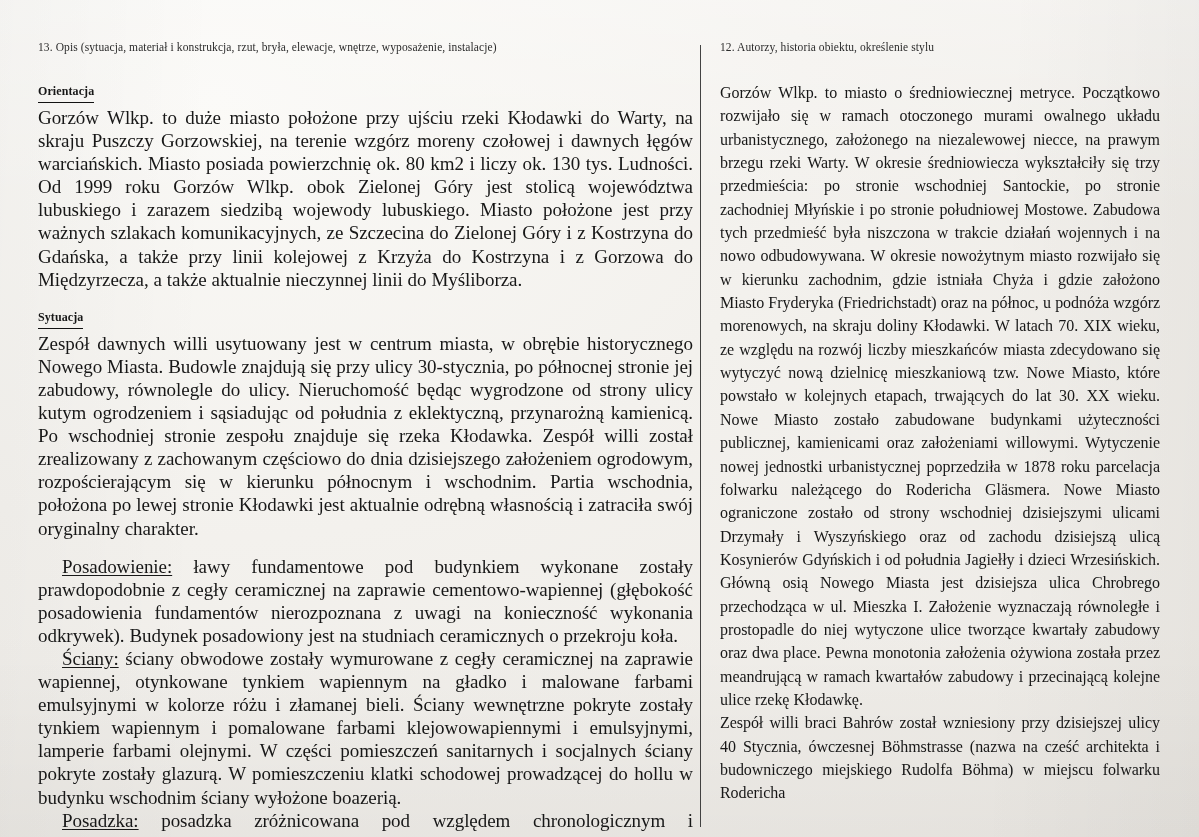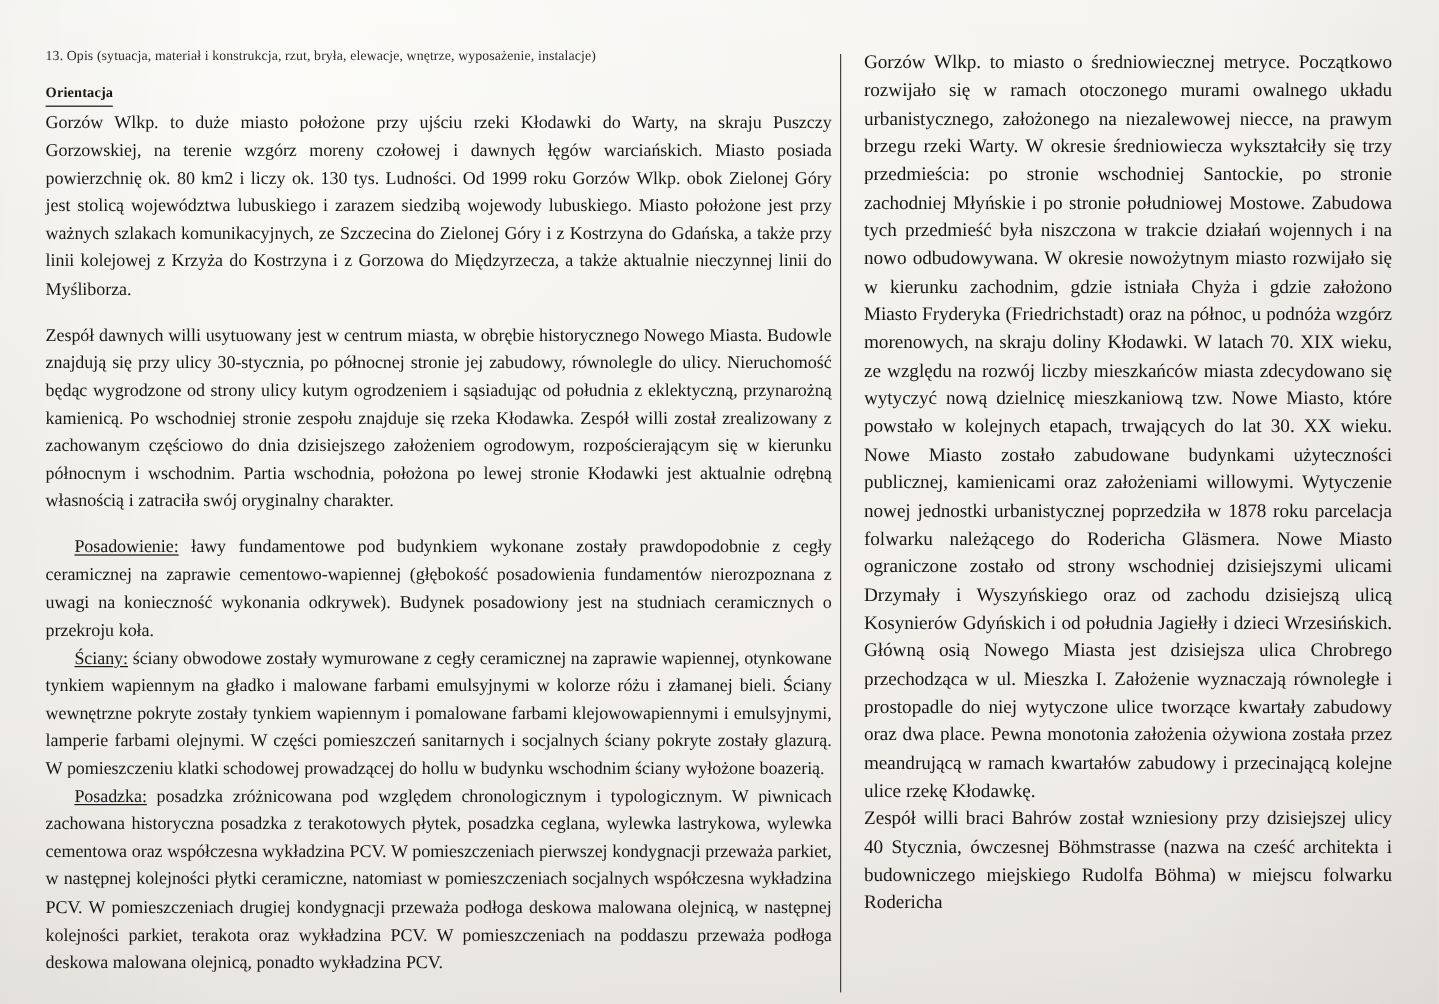--- a/index.html
+++ b/index.html
@@ -55,21 +55,21 @@
     padding: 41px 30px 0 19px;
     box-sizing: border-box;
   }
 
   .field-caption {
     font-family: "Liberation Serif", "DejaVu Serif", serif;
     font-size: 11.5px;
     line-height: 13px;
     color: #2b2b2b;
     letter-spacing: 0.1px;
-    margin: 0 0 12px 0;
+    margin: 0 0 26px 0;
     white-space: nowrap;
   }
   .col-right .field-caption {
     margin-bottom: 27px;
   }
 
   h2.section-head {
     font-size: 12px;
     font-weight: bold;
     margin: 0 0 2px 0;
@@ -80,21 +80,21 @@
     letter-spacing: 0.1px;
   }
   h2.section-head.no-rule {
     border-bottom: none;
   }
   .head-wrap {
     margin: 0 0 1px 0;
   }
 
   p.body-text {
-    font-size: 15px;
+    font-size: 19px;
     line-height: 23.1px;
     margin: 0 0 0 0;
     text-align: justify;
     text-justify: inter-word;
     letter-spacing: -0.05px;
     word-spacing: 0.2px;
     hyphens: none;
   }
   .col-left p.body-text {
     width: 655px;
@@ -134,37 +134,41 @@
       <div class="block">
         <div class="head-wrap">
           <h2 class="section-head">Orientacja</h2>
         </div>
         <p class="body-text">Gorzów Wlkp. to duże miasto położone przy ujściu rzeki Kłodawki do Warty, na skraju Puszczy Gorzowskiej, na terenie wzgórz moreny czołowej i dawnych łęgów warciańskich. Miasto posiada powierzchnię ok. 80 km2 i liczy ok. 130 tys. Ludności. Od 1999 roku Gorzów Wlkp. obok Zielonej Góry jest stolicą województwa lubuskiego i zarazem siedzibą wojewody lubuskiego. Miasto położone jest przy ważnych szlakach komunikacyjnych, ze Szczecina do Zielonej Góry i z Kostrzyna do Gdańska, a także przy linii kolejowej z Krzyża do Kostrzyna i z Gorzowa do Międzyrzecza, a także aktualnie nieczynnej linii do Myśliborza.</p>
       </div>
 
       <div class="gap-sm"></div>
 
       <div class="block">
+        <div class="head-wrap">
+          <h2 class="section-head">Sytuacja</h2>
+        </div>
         <p class="body-text">Zespół dawnych willi usytuowany jest w centrum miasta, w obrębie historycznego Nowego Miasta. Budowle znajdują się przy ulicy 30-stycznia, po północnej stronie jej zabudowy, równolegle do ulicy. Nieruchomość będąc wygrodzone od strony ulicy kutym ogrodzeniem i sąsiadując od południa z eklektyczną, przynarożną kamienicą. Po wschodniej stronie zespołu znajduje się rzeka Kłodawka. Zespół willi został zrealizowany z zachowanym częściowo do dnia dzisiejszego założeniem ogrodowym, rozpościerającym się w kierunku północnym i wschodnim. Partia wschodnia, położona po lewej stronie Kłodawki jest aktualnie odrębną własnością i zatraciła swój oryginalny charakter.</p>
       </div>
 
       <div class="gap-sm"></div>
 
       <div class="block">
         <p class="body-text"><span class="lead-term">Posadowienie:</span> ławy fundamentowe pod budynkiem wykonane zostały prawdopodobnie z cegły ceramicznej na zaprawie cementowo-wapiennej (głębokość posadowienia fundamentów nierozpoznana z uwagi na konieczność wykonania odkrywek). Budynek posadowiony jest na studniach ceramicznych o przekroju koła.</p>
         <p class="body-text"><span class="lead-term">Ściany:</span> ściany obwodowe zostały wymurowane z cegły ceramicznej na zaprawie wapiennej, otynkowane tynkiem wapiennym na gładko i malowane farbami emulsyjnymi w kolorze różu i złamanej bieli. Ściany wewnętrzne pokryte zostały tynkiem wapiennym i pomalowane farbami klejowowapiennymi i emulsyjnymi, lamperie farbami olejnymi. W części pomieszczeń sanitarnych i socjalnych ściany pokryte zostały glazurą. W pomieszczeniu klatki schodowej prowadzącej do hollu w budynku wschodnim ściany wyłożone boazerią.</p>
         <p class="body-text"><span class="lead-term">Posadzka:</span> posadzka zróżnicowana pod względem chronologicznym i typologicznym. W piwnicach zachowana historyczna posadzka z terakotowych płytek, posadzka ceglana, wylewka lastrykowa, wylewka cementowa oraz współczesna wykładzina PCV. W pomieszczeniach pierwszej kondygnacji przeważa parkiet, w następnej kolejności płytki ceramiczne, natomiast w pomieszczeniach socjalnych współczesna wykładzina PCV. W pomieszczeniach drugiej kondygnacji przeważa podłoga deskowa malowana olejnicą, w następnej kolejności parkiet, terakota oraz wykładzina PCV. W pomieszczeniach na poddaszu przeważa podłoga deskowa malowana olejnicą, ponadto wykładzina PCV.</p>
       </div>
 
     </div>
 
     <div class="divider"></div>
 
     <div class="col-right">
 
+      <div class="field-caption">12. Autorzy, historia obiektu, określenie stylu</div>
 
       <p class="body-text">Gorzów Wlkp. to miasto o średniowiecznej metryce. Początkowo rozwijało się w ramach otoczonego murami owalnego układu urbanistycznego, założonego na niezalewowej niecce, na prawym brzegu rzeki Warty. W okresie średniowiecza wykształciły się trzy przedmieścia: po stronie wschodniej Santockie, po stronie zachodniej Młyńskie i po stronie południowej Mostowe. Zabudowa tych przedmieść była niszczona w trakcie działań wojennych i na nowo odbudowywana. W okresie nowożytnym miasto rozwijało się w kierunku zachodnim, gdzie istniała Chyża i gdzie założono Miasto Fryderyka (Friedrichstadt) oraz na północ, u podnóża wzgórz morenowych, na skraju doliny Kłodawki. W latach 70. XIX wieku, ze względu na rozwój liczby mieszkańców miasta zdecydowano się wytyczyć nową dzielnicę mieszkaniową tzw. Nowe Miasto, które powstało w kolejnych etapach, trwających do lat 30. XX wieku. Nowe Miasto zostało zabudowane budynkami użyteczności publicznej, kamienicami oraz założeniami willowymi. Wytyczenie nowej jednostki urbanistycznej poprzedziła w 1878 roku parcelacja folwarku należącego do Rodericha Gläsmera. Nowe Miasto ograniczone zostało od strony wschodniej dzisiejszymi ulicami Drzymały i Wyszyńskiego oraz od zachodu dzisiejszą ulicą Kosynierów Gdyńskich i od południa Jagiełły i dzieci Wrzesińskich. Główną osią Nowego Miasta jest dzisiejsza ulica Chrobrego przechodząca w ul. Mieszka I. Założenie wyznaczają równoległe i prostopadle do niej wytyczone ulice tworzące kwartały zabudowy oraz dwa place. Pewna monotonia założenia ożywiona została przez meandrującą w ramach kwartałów zabudowy i przecinającą kolejne ulice rzekę Kłodawkę.</p>
       <p class="body-text">Zespół willi braci Bahrów został wzniesiony przy dzisiejszej ulicy 40 Stycznia, ówczesnej Böhmstrasse (nazwa na cześć architekta i budowniczego miejskiego Rudolfa Böhma) w miejscu folwarku Rodericha</p>
 
     </div>
 
   </div>
 </div>
 
 </body></html>

